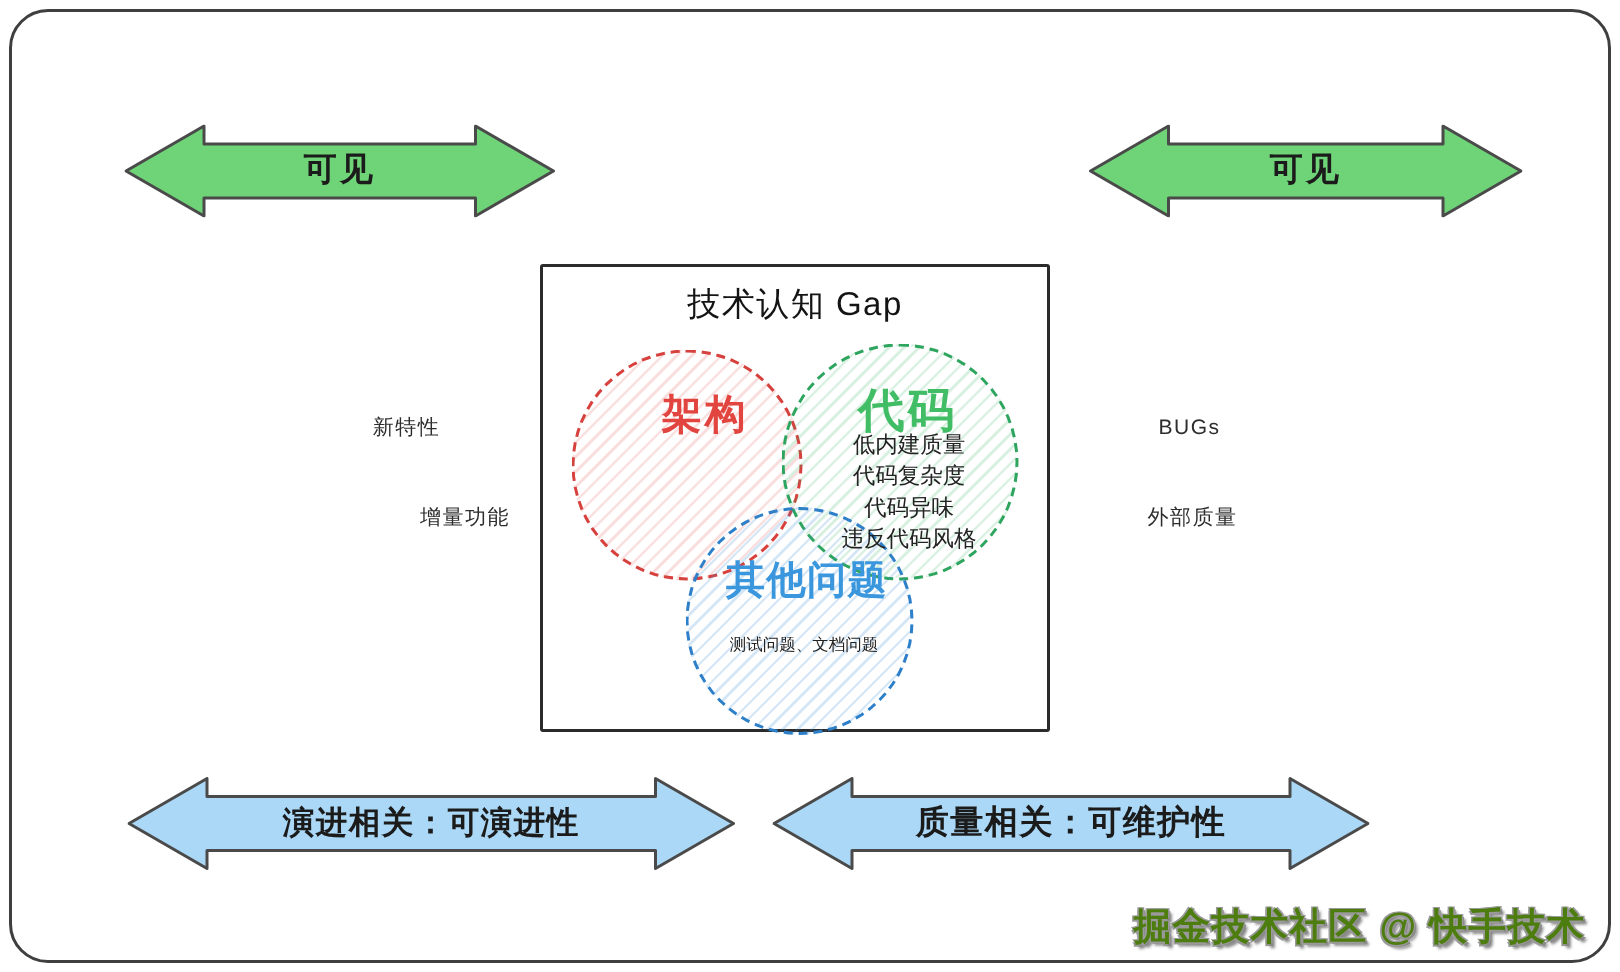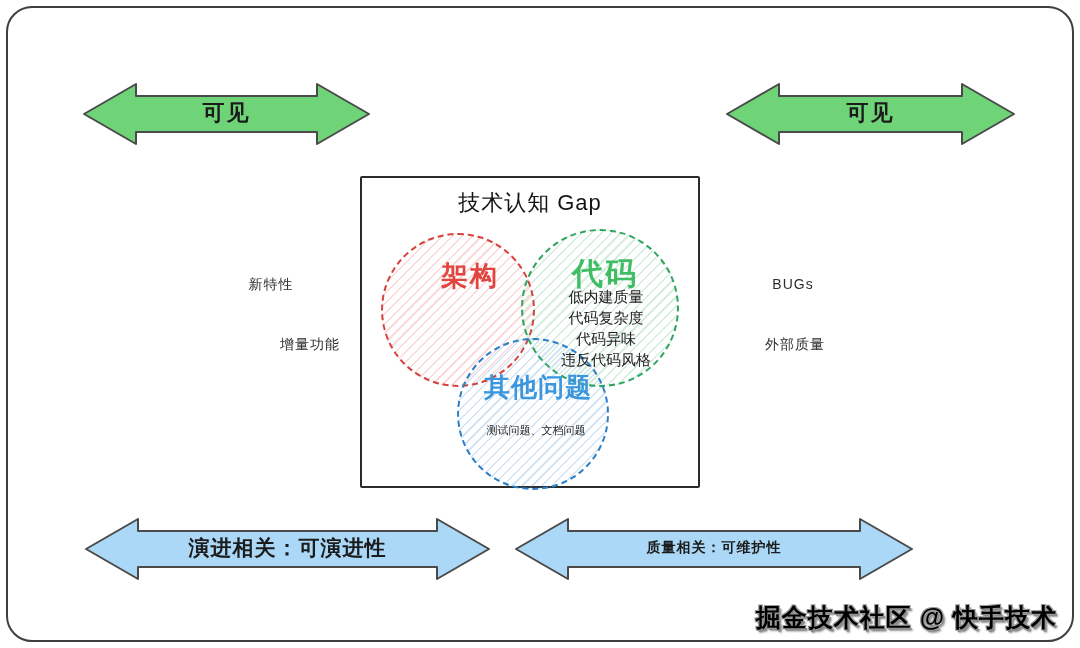--- a/index.html
+++ b/index.html
@@ -39,21 +39,21 @@
   .label-red   { left:108px; top:98px;  font-size:27px; color:#e2453f; letter-spacing:2px; }
   .label-green { left:243px; top:96px;  font-size:31px; color:#41bd66; letter-spacing:2px; }
   .label-blue  { left:176px; top:209px; font-size:26px; color:#3a96dd; letter-spacing:1px; }
   .circle-items { text-align:center; font-size:15px; font-weight:500; color:#222222; }
   .items-red   { left:101px; top:141px; line-height:22px; }
   .items-green { left:244px; top:150px; line-height:21px; }
   .items-blue  { left:174px; top:252px; font-size:11px;text-align:center; }
   .side-label { font-size:14px; font-weight:500; color:#2d2d2d; letter-spacing:1px; }
   .watermark {
     position:absolute; right:23px; top:601px; font-size:25px; font-weight:700;
-    color:#000000; letter-spacing:1px; white-space:nowrap;
+    color:#4d7c0f; letter-spacing:1px; white-space:nowrap;
     text-shadow:-1px -1px 0 #9a9a9a, 1px -1px 0 #9a9a9a, -1px 1px 0 #9a9a9a,
                  1.5px 1.5px 0 #8a8a8a, 2.5px 2.5px 2px rgba(90,90,90,0.75);
   }
 </style>
 </head>
 <body>
 
 <div class="canvas">
   <div class="page-border"></div>
 
@@ -102,17 +102,17 @@
     <svg viewBox="0 0 405 62">
       <polygon points="1,31 53,1 53,13 352,13 352,1 404,31 352,61 352,49 53,49 53,61" fill="#abd8f6"></polygon>
     </svg>
     <div class="arrow-label" style="letter-spacing:1px; font-size:21px;">演进相关：可演进性</div>
   </div>
 
   <div class="arrow" style="left:515px; top:518px; width:398px;">
     <svg viewBox="0 0 398 62">
       <polygon points="1,31 53,1 53,13 345,13 345,1 397,31 345,61 345,49 53,49 53,61" fill="#abd8f6"></polygon>
     </svg>
-    <div class="arrow-label" style="letter-spacing:1px; font-size:14px;text-align:right;">质量相关：可维护性</div>
+    <div class="arrow-label" style="letter-spacing:1px; font-size:22px;text-align:right;">质量相关：可维护性</div>
   </div>
 
   <div class="watermark">掘金技术社区 @ 快手技术</div>
 </div>
 
 </body></html>

